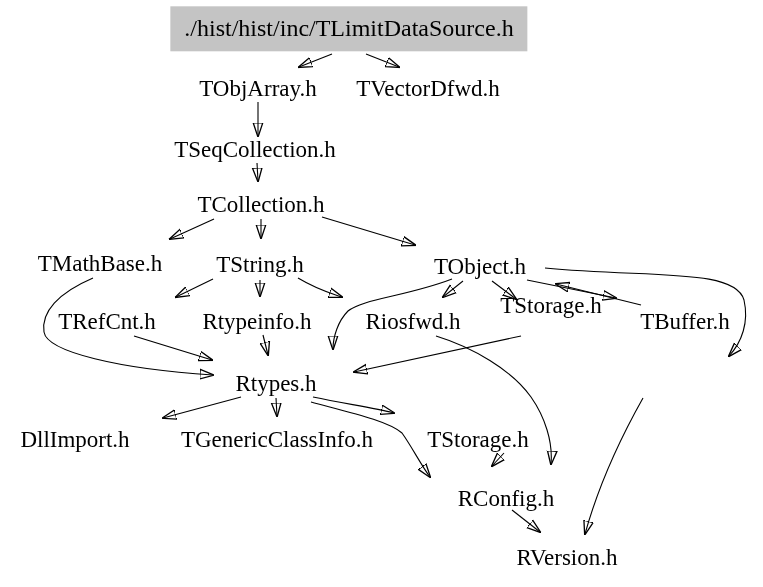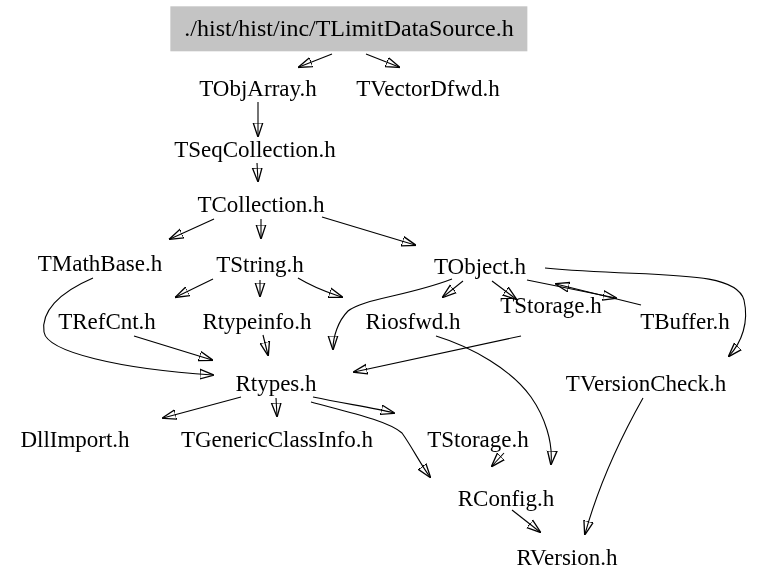--- a/index.html
+++ b/index.html
@@ -77,20 +77,19 @@
   <div class="node" style="left:261px;top:205px">TCollection.h</div>
   <div class="node" style="left:100px;top:264px">TMathBase.h</div>
   <div class="node" style="left:260px;top:265px">TString.h</div>
   <div class="node" style="left:480px;top:267px">TObject.h</div>
   <div class="node" style="left:107px;top:322px">TRefCnt.h</div>
   <div class="node" style="left:257px;top:322px">Rtypeinfo.h</div>
   <div class="node" style="left:413px;top:322px">Riosfwd.h</div>
   <div class="node" style="left:551px;top:306px">TStorage.h</div>
   <div class="node" style="left:685px;top:322px">TBuffer.h</div>
   <div class="node" style="left:276px;top:384px">Rtypes.h</div>
-  <div class="node" style="left:646px;top:384px">TVersionCheck.h</div>
   <div class="node" style="left:75px;top:440px">DllImport.h</div>
   <div class="node" style="left:277px;top:440px">TGenericClassInfo.h</div>
   <div class="node" style="left:478px;top:440px">TStorage.h</div>
   <div class="node" style="left:506px;top:499px">RConfig.h</div>
   <div class="node" style="left:567px;top:558px">RVersion.h</div>
 
 </div>
 
 </body></html>

